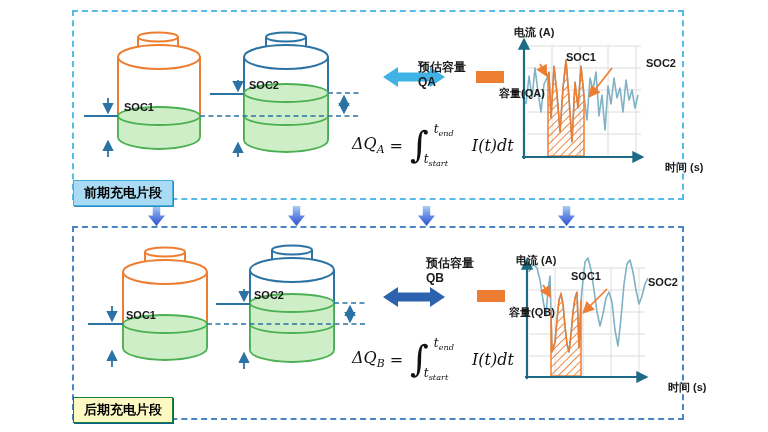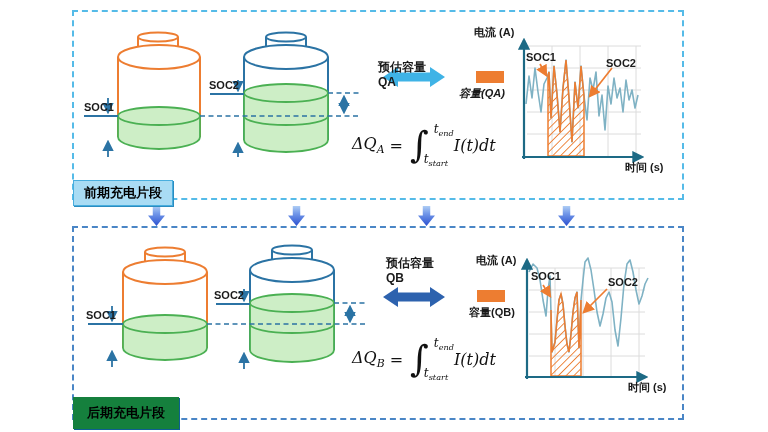--- a/index.html
+++ b/index.html
@@ -2,39 +2,39 @@
 <html><head>
 <meta charset="utf-8">
 <style>
   html,body{margin:0;padding:0;background:#fff;}
   #stage{position:relative;width:768px;height:432px;background:#fff;overflow:hidden;
          font-family:"Liberation Sans","DejaVu Sans",sans-serif;}
   .segbox{position:absolute;box-sizing:border-box;}
   .segbox.early{left:72px;top:10px;width:612px;height:190px;border:2px dashed #55bbe8;}
   .segbox.late{left:72px;top:226px;width:612px;height:194px;border:2px dashed #4a86c6;}
   svg.overlay{position:absolute;left:0;top:0;z-index:3;}
-  .lbl{position:absolute;z-index:5;font-weight:bold;color:#1a1a1a;white-space:nowrap;line-height:1.2;}
+  .lbl{position:absolute;z-index:5;font-weight:bold;color:#1a1a1a;white-space:nowrap;line-height:1.2;margin-left:40px;}
   .s11{font-size:11px;} .s12{font-size:12px;padding-left:48px;}
   .cap2{line-height:1.25;}
   .tab{position:absolute;z-index:6;font-weight:bold;font-size:13px;color:#000;
        padding:3px 10px;white-space:nowrap;}
   .tab.early{left:73px;top:180px;background:#a9dcf4;border:1px solid #49aede;box-shadow:1px 1px 0 #2a8cc0;}
-  .tab.late{left:73px;top:397px;background:#15803d;border:4px solid #15803d;box-shadow:1px 1px 0 #0d5e92;}
+  .tab.late{left:73px;top:397px;background:#fef9c3;border:1px solid #15803d;box-shadow:1px 1px 0 #0d5e92;}
   .darr{position:absolute;z-index:4;width:17px;height:20px;
         background:linear-gradient(180deg,#aecdf4 0%,#6f95e8 40%,#2b50d0 100%);
         clip-path:polygon(28% 0,72% 0,72% 48%,100% 48%,50% 100%,0 48%,28% 48%);}
   .formula{position:absolute;z-index:5;display:flex;align-items:center;
            font-family:"DejaVu Serif",serif;font-style:italic;font-size:16px;color:#111;}
   .formula sub{font-size:0.68em;}
   .f-eq{margin:0 5px;font-style:normal;}
   .f-int{font-size:36px;font-style:normal;line-height:0.9;margin-left:2px;}
   .f-lims{display:flex;flex-direction:column;justify-content:space-between;height:46px;
           font-size:12px;}
   .f-up{margin-left:5px;} .f-lo{margin-left:-5px;}
-  .f-rhs{margin-left:0;}
+  .f-rhs{margin-left:18px;}
 </style>
 </head>
 <body>
 
 <div id="stage">
 
   <div class="segbox early"></div>
   <div class="segbox late"></div>
 
   <div class="darr" style="left:148px;top:206px;"></div>
@@ -163,21 +163,21 @@
     <span><span>ΔQ</span><sub>A</sub></span>
     <span class="f-eq">=</span>
     <span class="f-int">∫</span>
     <span class="f-lims">
       <span class="f-up"><span>t</span><sub>end</sub></span>
       <span class="f-lo"><span>t</span><sub>start</sub></span>
     </span>
     <span class="f-rhs">I(t)dt</span>
   </div>
   <div class="lbl s11" style="left:474px;top:26px;">电流 (A)</div>
-  <div class="lbl s11" style="left:459px;top:87px;font-style:italic;">容量(QA)</div>
+  <div class="lbl s11" style="left:459px;top:87px;">容量(QA)</div>
   <div class="lbl s11" style="left:526px;top:51px;">SOC1</div>
   <div class="lbl s11" style="left:606px;top:57px;">SOC2</div>
   <div class="lbl s11" style="left:625px;top:161px;">时间 (s)</div>
   <div class="tab early">前期充电片段</div>
 
   <div class="lbl s11" style="left:86px;top:309px;">SOC1</div>
   <div class="lbl s11" style="left:214px;top:289px;">SOC2</div>
   <div class="lbl s12 cap2" style="left:338px;top:256px;">
     <div>预估容量</div>
     <div>QB</div>

